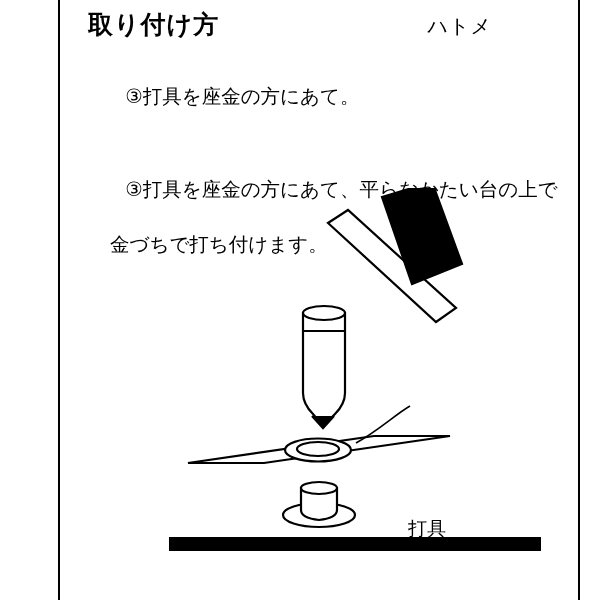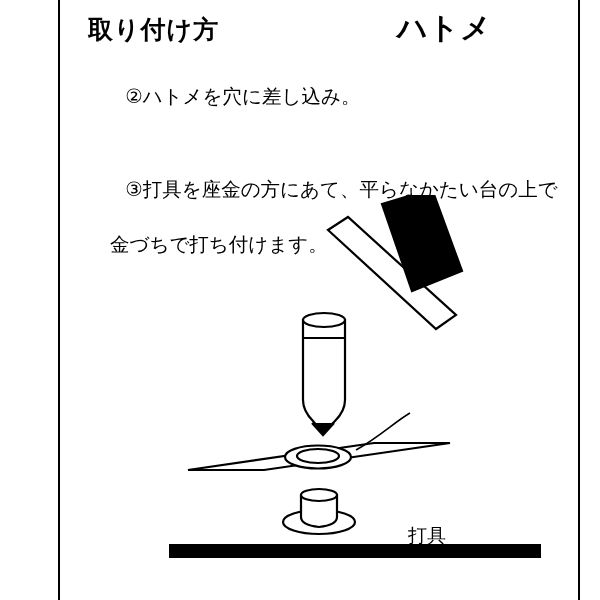--- a/index.html
+++ b/index.html
@@ -38,22 +38,22 @@
     justify-content: space-between;
   }
   #title {
     font-size: 25px;
     font-weight: bold;
     letter-spacing: 1px;
     white-space: nowrap;
     font-family: Liberation Serif, serif;
   }
   #header-right {
-    font-size: 30px;
-    font-weight: bold;
+    font-size: 20px;
+    font-weight: normal;
     letter-spacing: 1px;
     white-space: nowrap;
     padding-right: 66px;
   }
 
   #steps {
     position: absolute;
     left: 88px;
     top: 55px;
     width: 470px;
@@ -65,21 +65,21 @@
     white-space: pre-wrap;
   }
   .step .cont {
     display: block;
     padding-left: 22px;
   }
 
   #figure {
     position: absolute;
     left: 60px;
-    top: 195px;
+    top: 188px;
     width: 433px;
     height: 395px;
   }
   #figure svg { display: block; }
 
   .lbl {
     position: absolute;
     font-size: 19px;
     white-space: nowrap;
   }
@@ -93,21 +93,21 @@
   <div class="frame-line" id="frame-left"></div>
   <div class="frame-line" id="frame-right"></div>
 
   <div id="header">
     <div id="title">取り付け方</div>
     <div id="header-right">ハトメ</div>
   </div>
 
   <div id="steps">
     <div class="step">
-      <span>②ハトメを穴に差し込み。</span>
+      <span>③打具を座金の方にあて。</span>
     </div>
     <div class="step">
       <span>③打具を座金の方にあて、平らなかたい台の上で</span>
       <span class="cont">金づちで打ち付けます。</span>
     </div>
   </div>
 
   <div id="figure">
     <svg width="518" height="395" viewBox="0 0 518 395" xmlns="http://www.w3.org/2000/svg">
       <g fill="none" stroke="#000000" stroke-width="2.2">

